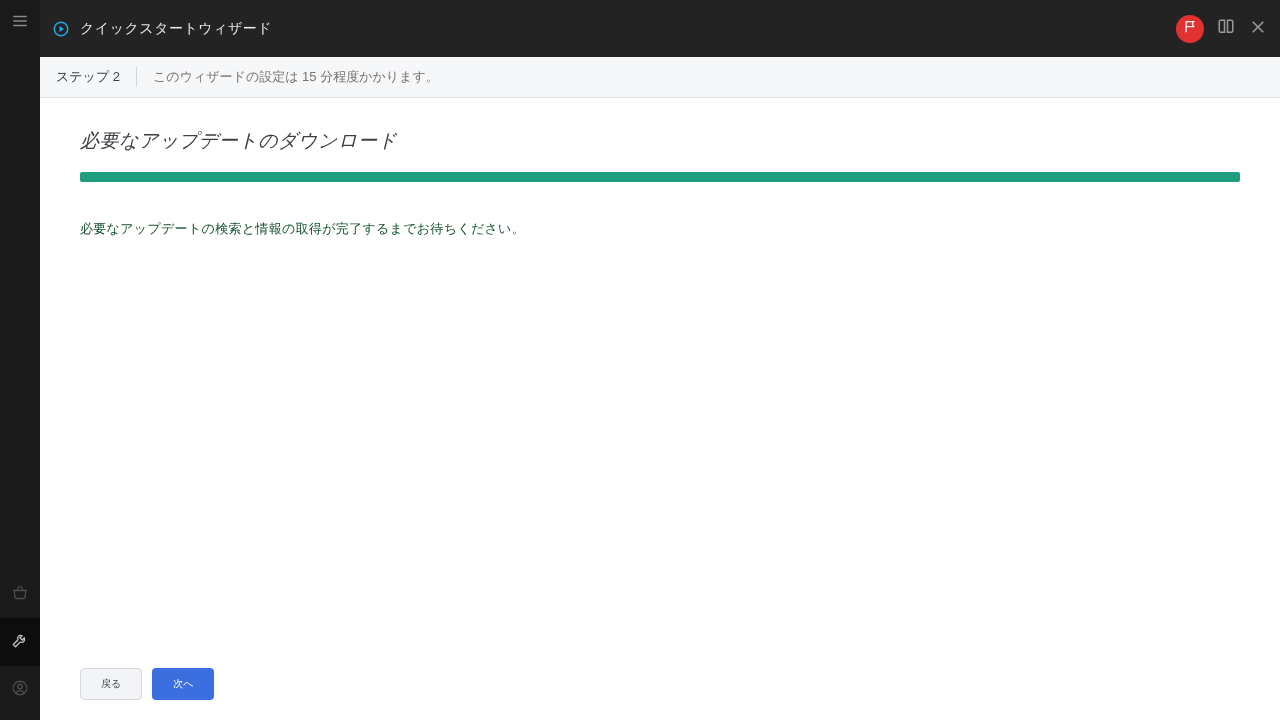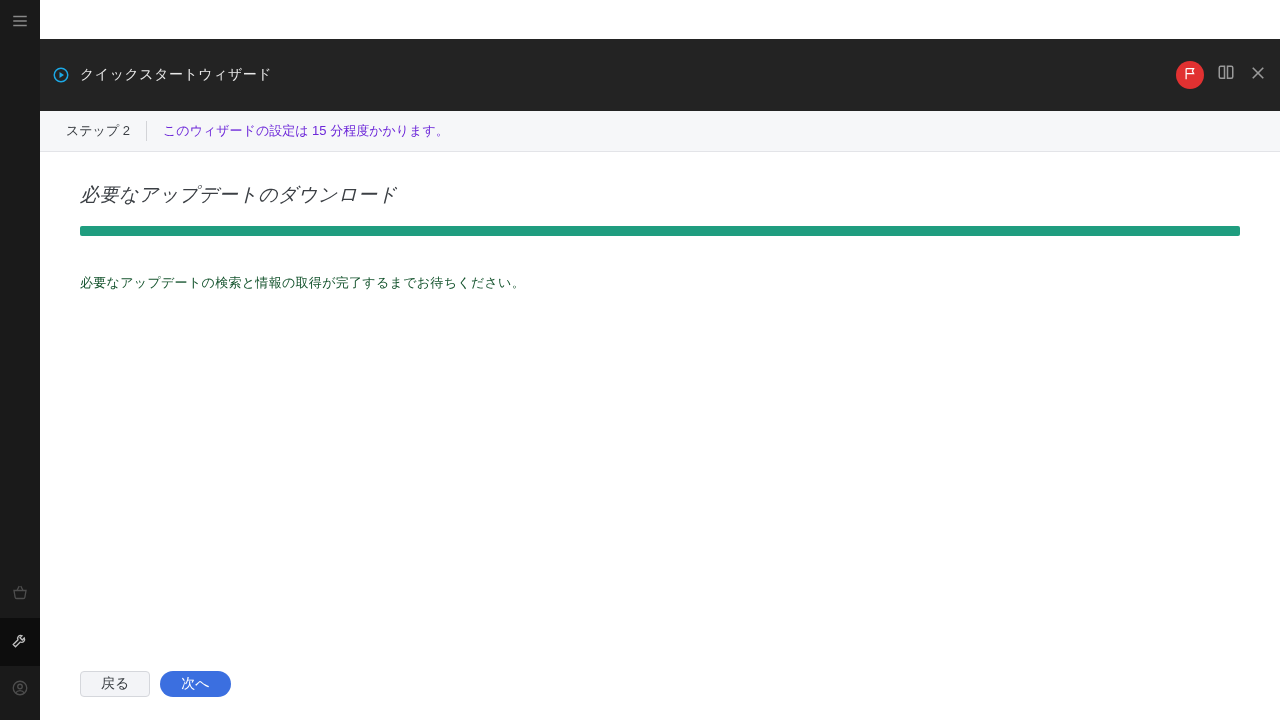--- a/index.html
+++ b/index.html
@@ -25,27 +25,26 @@
   .sidebar-item.dark { color: #4d4d4d; }
   .sidebar-item.active { background: #0d0d0d; color: #bfbfbf; }
   .sidebar-item svg { width: 18px; height: 18px; }
   .hamburger { height: 46px; }
 
   
   .main { flex: 1; display: flex; flex-direction: column; height: 100%; }
 
   
   .topbar {
-    height: 72px;
+    height: 57px;
     background: #232323;
     display: flex;
     align-items: center;
     padding: 0 12px 0 12px;
     color: #e6e6e6;
-    margin-top: 39px;
   }
   .topbar-title-wrap { display: flex; align-items: center; gap: 10px; }
   .topbar-logo {
     width: 18px; height: 18px;
     display: flex; align-items: center; justify-content: center;
     color: #1ca9e6;
     flex-shrink: 0;
   }
   .topbar-logo svg { width: 18px; height: 18px; }
   .topbar-title { font-size: 14px; font-weight: 400; color: #e9e9e9; letter-spacing: 0.5px; }
@@ -61,26 +60,26 @@
   .topbar-icon { width: 20px; height: 20px; color: #9a9a9a; cursor: pointer; display:flex; align-items:center; justify-content:center; }
   .topbar-icon svg { width: 18px; height: 18px; }
 
   
   .subheader {
     height: 41px;
     background: #f6f7f9;
     border-bottom: 1px solid #e3e4e8;
     display: flex;
     align-items: center;
-    padding-left: 26px;
+    padding-left: 16px;
     font-size: 13px;
   }
   .step-label { color: #3b3f44; font-weight: 400; }
   .sub-divider { width: 1px; height: 20px; background: #d3d4d8; margin: 0 16px; }
-  .step-desc { color: #6d28d9; font-weight: 400; }
+  .step-desc { color: #737373; font-weight: 400; }
 
   
   .content { flex: 1; padding: 30px 40px 0 40px; position: relative; }
   .content-title { font-size: 19px; color: #3b3f44; font-weight: 400; letter-spacing: 0.5px; font-style: italic; }
   .progress {
     margin-top: 18px;
     height: 10px;
     width: 100%;
     background: #1f9d7f;
     border-radius: 2px;
@@ -89,37 +88,36 @@
 
   
   .footer {
     height: 72px;
     display: flex;
     align-items: center;
     padding-left: 40px;
     gap: 10px;
   }
   .btn {
-    height: 26px;
+    height: 32px;
     padding: 0 20px;
     border-radius: 4px;
-    font-size: 14px;
+    font-size: 10px;
     cursor: pointer;
     display: flex; align-items: center; justify-content: center;
     border: 1px solid transparent;
   }
   .btn-secondary {
     background: #f3f4f7;
     border-color: #d5d7dc;
     color: #3b3f44;
   }
   .btn-primary {
     background: #3b6fe0;
     color: #fff;
-    border-radius: 14px;
   }
 </style>
 </head>
 <body>
 
 <nav class="sidebar">
   <div class="sidebar-top">
     <div class="sidebar-item hamburger">
       <span>
         <svg viewBox="0 0 24 24" fill="none" stroke="currentColor" stroke-width="2">

